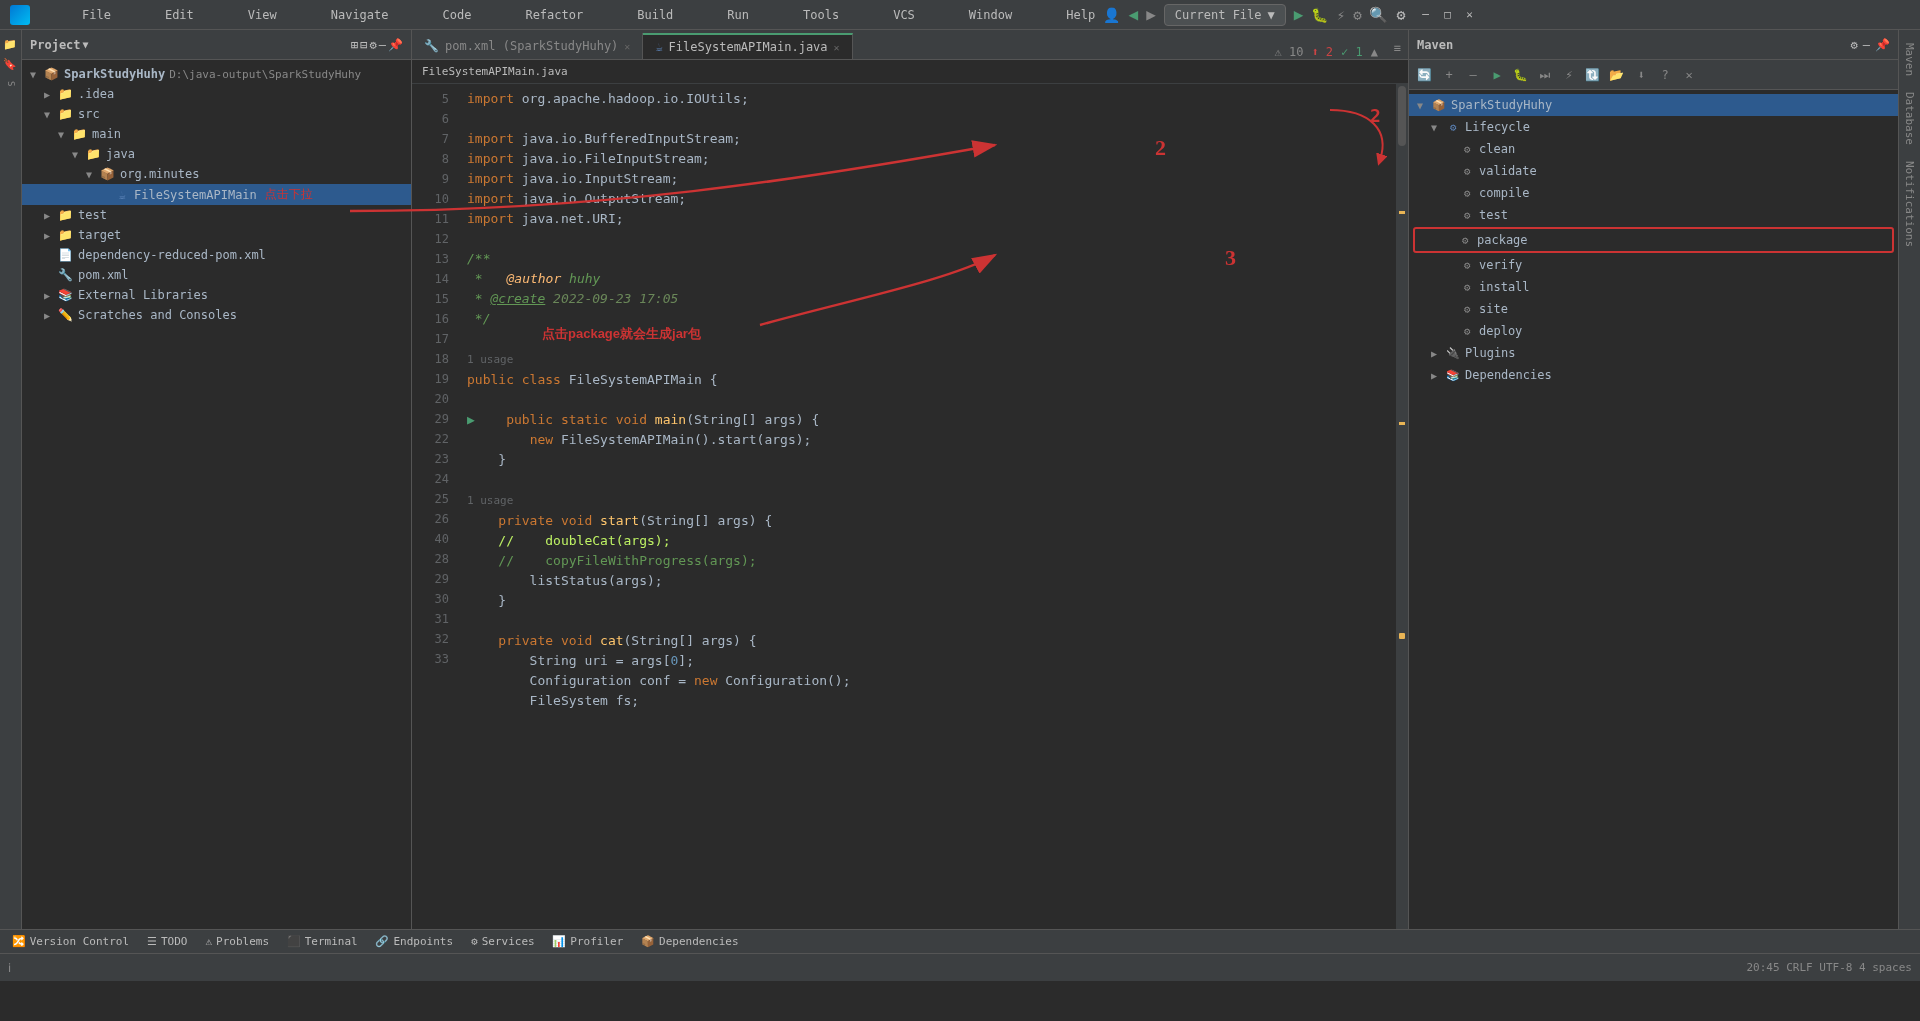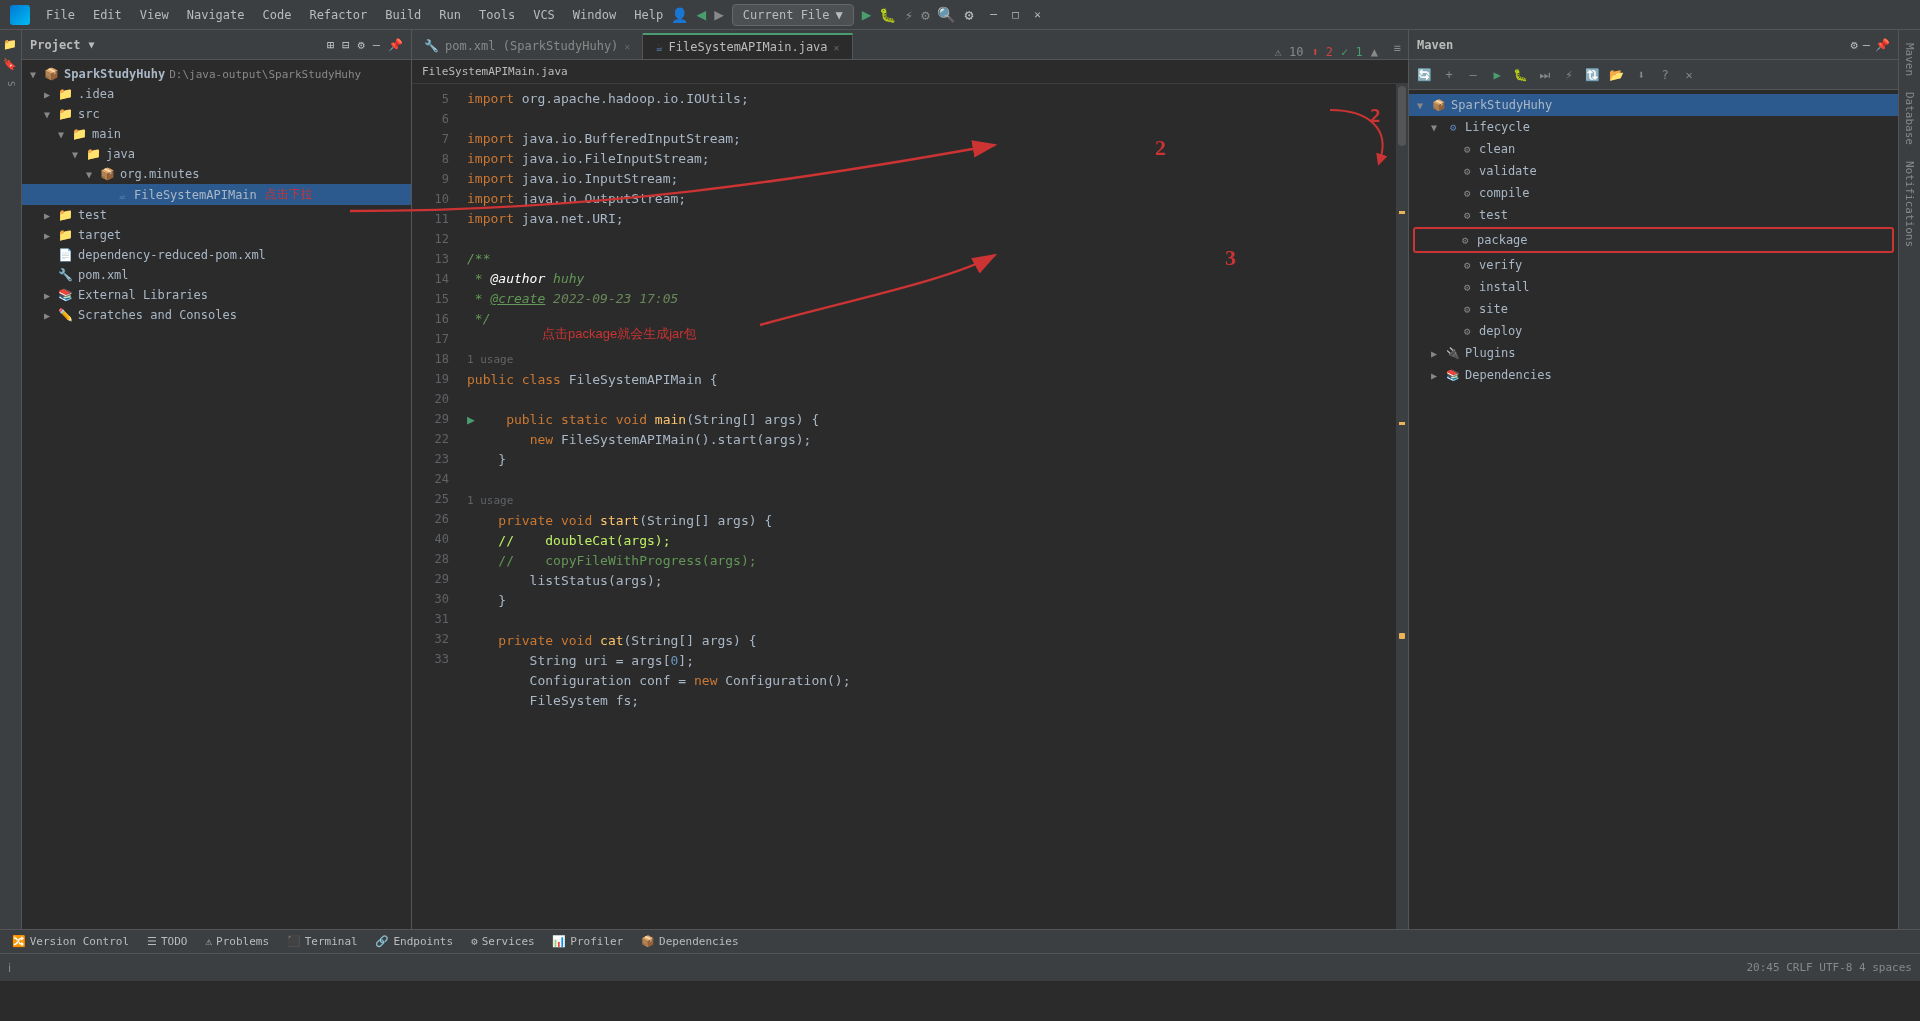--- a/index.html
+++ b/index.html
@@ -8,21 +8,21 @@
     
     #titlebar {
       height: 30px;
       background: #3c3f41;
       display: flex;
       align-items: center;
       padding: 0 10px;
       border-bottom: 1px solid #555;
     }
     #titlebar .menus { display: flex; gap: 2px; font-size: 12px; color: #bbb; }
-    #titlebar .menus span { padding: 2px 8px; cursor: pointer; }
+    #titlebar .menus span { padding: 2px 8px; cursor: pointer; margin-left: 36px; }
     #titlebar .title { flex: 1; text-align: center; font-size: 12px; color: #bbb; }
     #titlebar .win-controls { display: flex; gap: 2px; }
     #titlebar .win-btn { width: 20px; height: 20px; display: flex; align-items: center; justify-content: center; font-size: 11px; color: #bbb; cursor: pointer; }
     .current-file-btn {
       background: #4c5052;
       border: 1px solid #666;
       border-radius: 4px;
       padding: 3px 10px;
       font-size: 12px;
       color: #bbb;
@@ -55,21 +55,21 @@
       flex-direction: column;
     }
     #project-header {
       height: 30px;
       background: #3c3f41;
       display: flex;
       align-items: center;
       padding: 0 8px;
       font-size: 12px;
       color: #bbb;
-      gap: 8px;
+      gap: 2px;
       border-bottom: 1px solid #555;
     }
     #project-tree {
       flex: 1;
       overflow: auto;
       font-size: 12px;
       padding: 4px 0;
     }
     .tree-item {
       display: flex;
@@ -234,21 +234,21 @@
       border-top: 1px solid #555;
     }
     .bottom-btn { padding: 2px 8px; font-size: 11px; color: #bbb; cursor: pointer; display: flex; align-items: center; gap: 4px; border-radius: 2px; }
 
     
     .cn-text {
       position: absolute;
       color: #cc3333;
       font-size: 13px;
       font-family: 'SimHei', sans-serif;
-      font-weight: normal;
+      font-weight: bold;
       pointer-events: none;
       text-align: right;
     }
 
     #right-panel-tabs {
       display: flex;
       flex-direction: column;
       width: 22px;
       background: #3c3f41;
       border-left: 1px solid #555;
@@ -457,21 +457,21 @@
       </div>
       <div id="code-content"><span class="import-kw">import</span> org.apache.hadoop.io.IOUtils;
 
 <span class="import-kw">import</span> java.io.BufferedInputStream;
 <span class="import-kw">import</span> java.io.FileInputStream;
 <span class="import-kw">import</span> java.io.InputStream;
 <span class="import-kw">import</span> java.io.OutputStream;
 <span class="import-kw">import</span> java.net.URI;
 
 <span class="cmt">/**</span>
-<span class="cmt"> * <span style="color:#ffffff;">@author</span> huhy</span>
+<span class="cmt"> * <span style="color:#fdba74;margin-left:16px;">@author</span> huhy</span>
 <span class="cmt"> * <span style="color:#629755;text-decoration:underline;">@create</span> <span class="ann-val">2022-09-23 17:05</span></span>
 <span class="cmt"> */</span>
 
 <span class="line-usage">1 usage</span>
 <span class="kw">public class</span> <span class="cls">FileSystemAPIMain</span> {
 
 <span style="color:#4a9c71;">▶</span>    <span class="kw">public static void</span> <span class="method-name">main</span>(String[] args) {
         <span class="kw">new</span> FileSystemAPIMain().start(args);
     }
 

